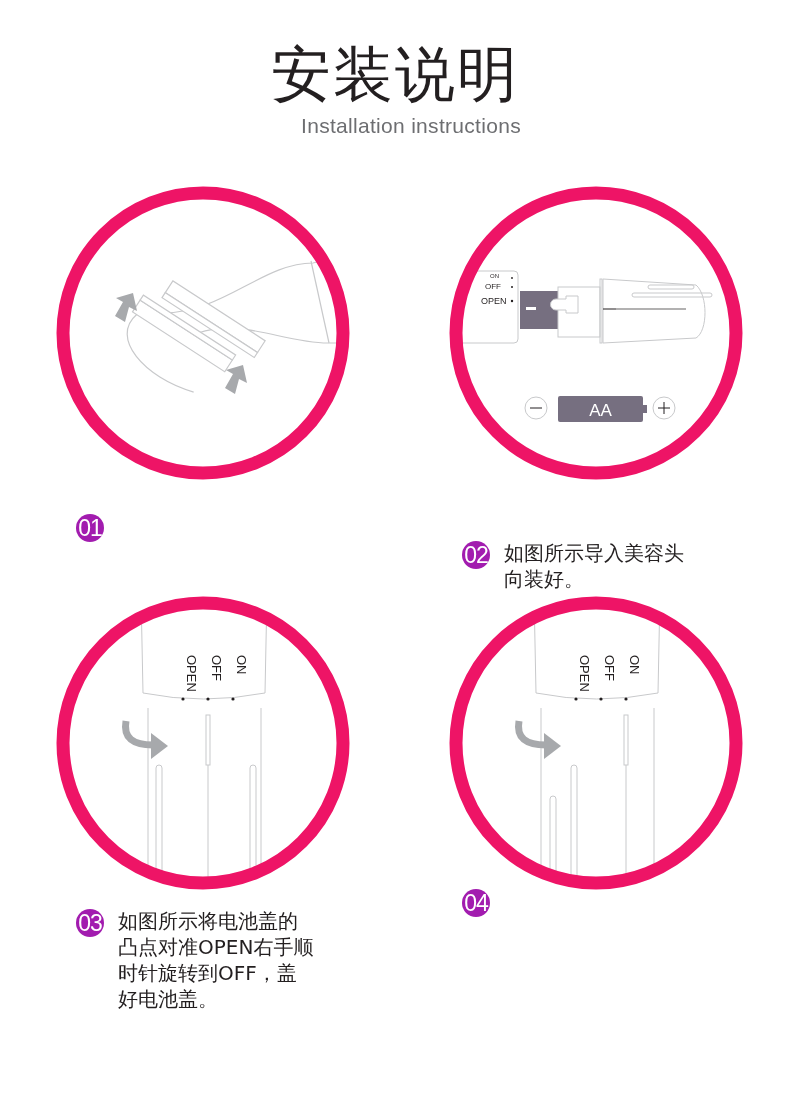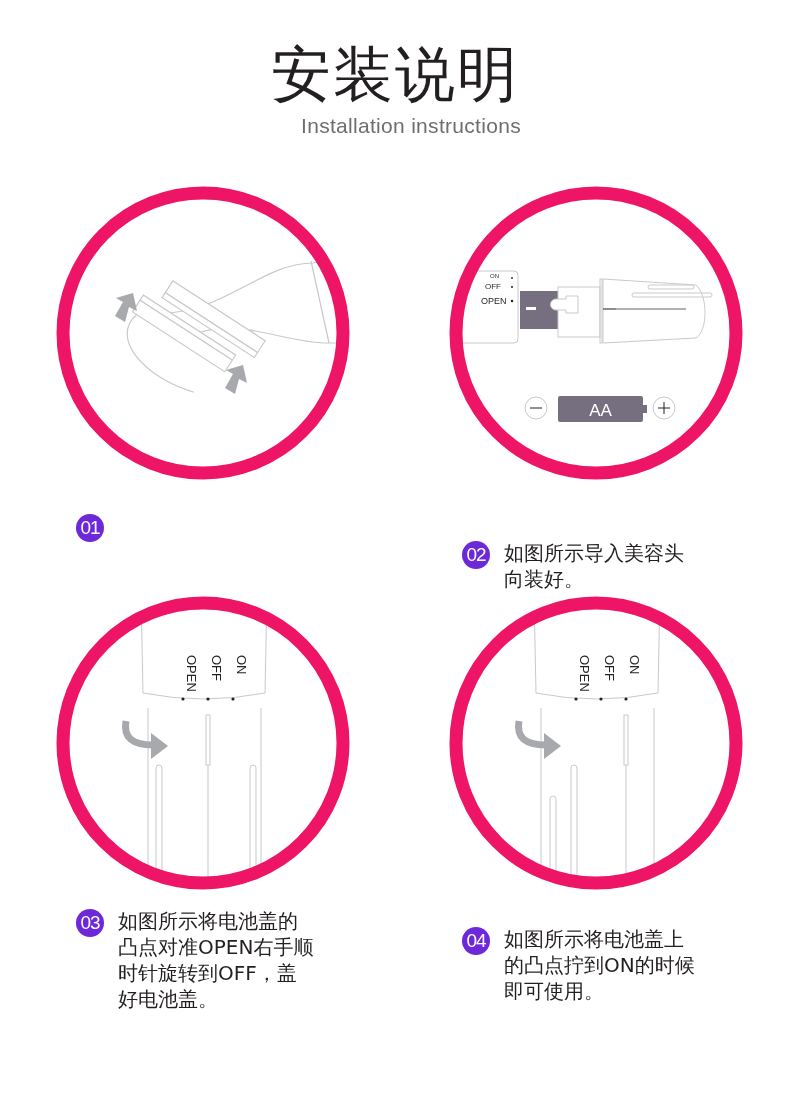--- a/index.html
+++ b/index.html
@@ -3,21 +3,21 @@
 <meta charset="utf-8">
 <style>
   * { margin: 0; padding: 0; box-sizing: border-box; }
   html, body { width: 790px; height: 1103px; background: #ffffff; overflow: hidden; }
   body { position: relative; font-family: "DejaVu Sans", "Liberation Sans", sans-serif; color: #231f20; }
   .title { position: absolute; top: 38px; left: 0; width: 790px; text-align: center; font-size: 60px; font-weight: 300; letter-spacing: 2px; color: #231f20; line-height: 72px; }
   .subtitle { position: absolute; top: 114px; left: 0; width: 790px; text-align: center; font-size: 21px; color: #6d6e71; letter-spacing: 0.3px; font-family: "Liberation Sans", sans-serif; font-weight: 300; padding-left: 32px; }
   .panel { position: absolute; width: 300px; height: 300px; }
   .panel svg { width: 300px; height: 300px; display: block; }
   .step { position: absolute; display: flex; align-items: flex-start; }
-  .badge { width: 28px; height: 28px; border-radius: 50%; background: #6d28d9; color: #fff; font-size: 19px; display: flex; align-items: center; justify-content: center; flex: none; margin-top: 1px; font-family: "Liberation Sans", sans-serif; letter-spacing: -1px; }
+  .badge { width: 28px; height: 28px; border-radius: 50%; background: #a21caf; color: #fff; font-size: 23px; display: flex; align-items: center; justify-content: center; flex: none; margin-top: 1px; font-family: "Liberation Sans", sans-serif; letter-spacing: -1px; }
   .step-text { margin-left: 14px; font-size: 20px; line-height: 26px; color: #231f20; white-space: pre-line; }
 </style>
 </head>
 <body>
 
 <div class="title">安装说明</div>
 <div class="subtitle">Installation instructions</div>
 
 <div class="panel" style="left:53px; top:183px;">
   <svg viewBox="0 0 300 300">
@@ -168,18 +168,15 @@
   <span class="step-text">如图所示导入美容头
 向装好。</span>
 </div>
 <div class="step" style="left:76px; top:908px;">
   <span class="badge">03</span>
   <span class="step-text">如图所示将电池盖的
 凸点对准OPEN右手顺
 时针旋转到OFF，盖
 好电池盖。</span>
 </div>
-<div class="step" style="left:462px; top:926px;">
+<div class="step" style="left:462px; top:888px;">
   <span class="badge">04</span>
-  <span class="step-text">如图所示将电池盖上
-的凸点拧到ON的时候
-即可使用。</span>
 </div>
 
 </body></html>

